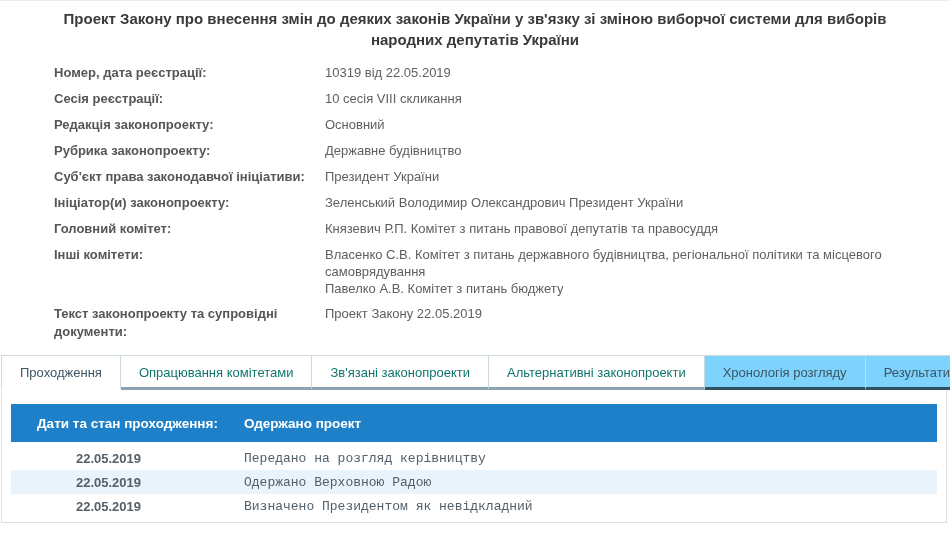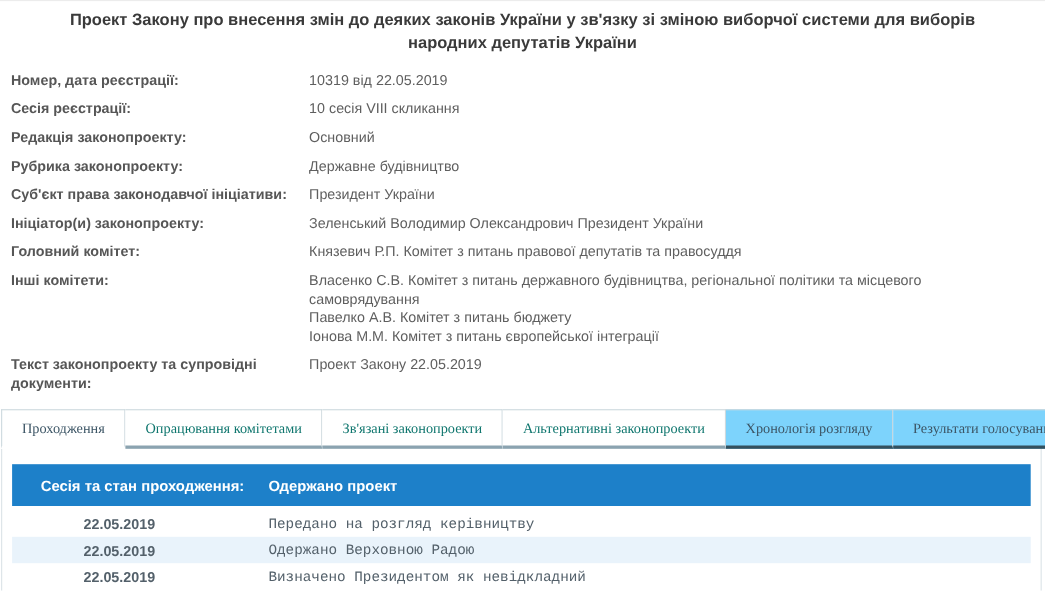--- a/index.html
+++ b/index.html
@@ -28,41 +28,41 @@
   
   .info {
     padding: 12px 10px 0;
   }
   .irow {
     display: flex;
     align-items: flex-start;
     margin-bottom: 8px;
     font-size: 13px;
     line-height: 18px;
+    margin-left: 44px;
   }
   .ilabel {
     width: 271px;
     flex: 0 0 271px;
     font-weight: bold;
     color: #565656;
   }
   .ivalue {
     color: #5f5f5f;
   }
   .ivalue .vline {
     line-height: 17px;
     margin-bottom: 0;
   }
   
   .tabs {
     display: flex;
     margin-top: 14px;
     width: 948px;
     margin-left: 1px;
-    font-family: Liberation Serif, serif;
   }
   .tab {
     flex: 1 1 auto;
     text-align: center;
     font-size: 13px;
     padding: 9px 18px 7px;
     border-top: 1px solid #cdd9de;
     border-right: 1px solid #cdd9de;
     border-bottom: 3px solid #8ba3b0;
     background: #ffffff;
@@ -161,41 +161,40 @@
     </div>
     <div class="irow">
       <div class="ilabel">Головний комітет:</div>
       <div class="ivalue">Князевич Р.П. Комітет з питань правової депутатів та правосуддя</div>
     </div>
     <div class="irow">
       <div class="ilabel">Інші комітети:</div>
       <div class="ivalue">
         <div class="vline">Власенко С.В. Комітет з питань державного будівництва, регіональної політики та місцевого самоврядування</div>
         <div class="vline">Павелко А.В. Комітет з питань бюджету</div>
-        <div class="vline">Іонова М.М. Комітет з питань європейської інтеграції</div>
       </div>
     </div>
     <div class="irow">
       <div class="ilabel">Текст законопроекту та супровідні документи:</div>
       <div class="ivalue">Проект Закону 22.05.2019</div>
     </div>
   </div>
 
   <div class="tabs">
     <div class="tab active">Проходження</div>
     <div class="tab disabled">Опрацювання комітетами</div>
     <div class="tab disabled">Зв'язані законопроекти</div>
     <div class="tab disabled">Альтернативні законопроекти</div>
     <div class="tab dark">Хронологія розгляду</div>
     <div class="tab dark">Результати голосування</div>
   </div>
 
   <div class="panel">
     <div class="thead">
-      <div class="th-dates">Сесія та стан проходження:</div>
+      <div class="th-dates">Дати та стан проходження:</div>
       <div class="th-stage">Одержано проект</div>
     </div>
     <div class="tbody">
       <div class="trow">
         <div class="td-date">22.05.2019</div>
         <div class="td-status">Передано на розгляд керівництву</div>
       </div>
       <div class="trow striped">
         <div class="td-date">22.05.2019</div>
         <div class="td-status">Одержано Верховною Радою</div>

